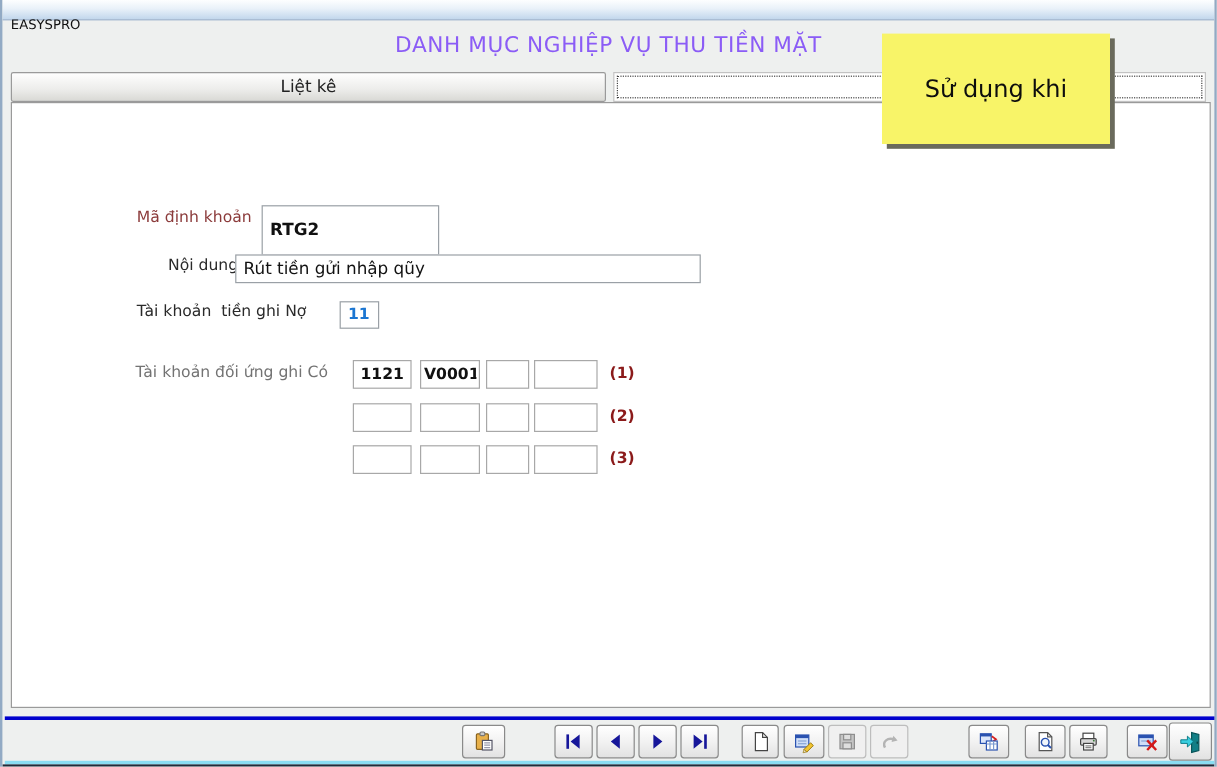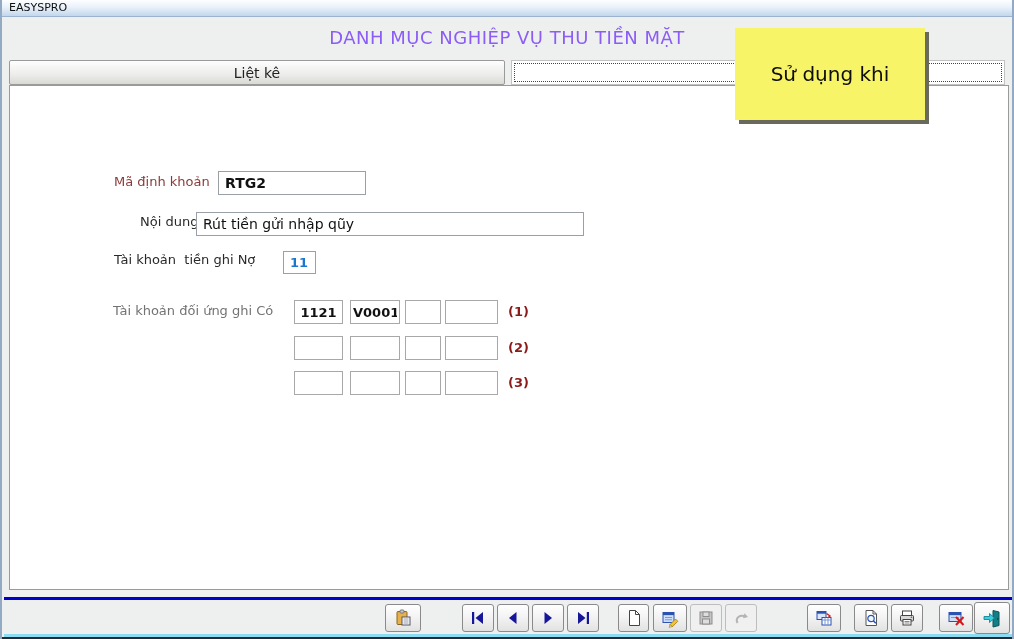--- a/index.html
+++ b/index.html
@@ -8,21 +8,21 @@
     position:relative;width:1014px;height:639px;overflow:hidden;
     background:#eef0ef;
     border-left:2px solid #92aac4;border-right:2px solid #92aac4;
     font-family:"DejaVu Sans","Liberation Sans",sans-serif;
   }
   .titlebar{
     height:17px;
     background:linear-gradient(180deg,#fdfeff 0%,#e9f1f9 45%,#c2d7ec 100%);
     border-bottom:1px solid #9cb2ce;
     font-size:11px;color:#101010;
-    padding:1px 0 0 7px;line-height:13px;
+    padding:14px 0 0 7px;line-height:13px;
   }
   .header-title{
     position:absolute;top:27px;left:0;width:100%;
     text-align:center;font-size:18px;letter-spacing:.5px;
     color:#8b5cf6;font-weight:500;
   }
   .tab-list{
     position:absolute;left:7px;top:60px;width:496px;height:25px;
     background:linear-gradient(180deg,#fefefe 0%,#ececea 60%,#d9d9d5 100%);
     border:1px solid #9a9a9a;border-radius:2px;
@@ -93,21 +93,21 @@
     <span></span>
   </div>
 
   <div class="panel"></div>
 
   <div class="note">
     <div>Sử dụng khi</div>
   </div>
 
   <div class="flabel maroon" style="left:112px;top:174px;">Mã định khoản</div>
-  <input class="fld bold" style="left: 216px; top: 171px; width: 148px; height: 24px;" value="RTG2">
+  <input class="fld bold" style="left: 216px; top: 171px; width: 148px; height: 42px;" value="RTG2">
 
   <div class="flabel" style="left:112px;top:214px;margin-left:26px;">Nội dung</div>
   <input class="fld" style="left: 194px; top: 212px; width: 388px; height: 24px;" value="Rút tiền gửi nhập qũy">
 
   <div class="flabel" style="left:112px;top:252px;">Tài khoản  tiền ghi Nợ</div>
   <input class="fld bluev" style="left: 257px; top: 251px; width: 33px; height: 23px; font-size: 13px; margin-left: 24px;" value="1111">
 
   <div class="flabel bluelabel" style="left:111px;top:303px;">Tài khoản đối ứng ghi Có</div>
 
   <input class="cell" style="left: 292px; top: 300px; width: 49px;" value="1121">

